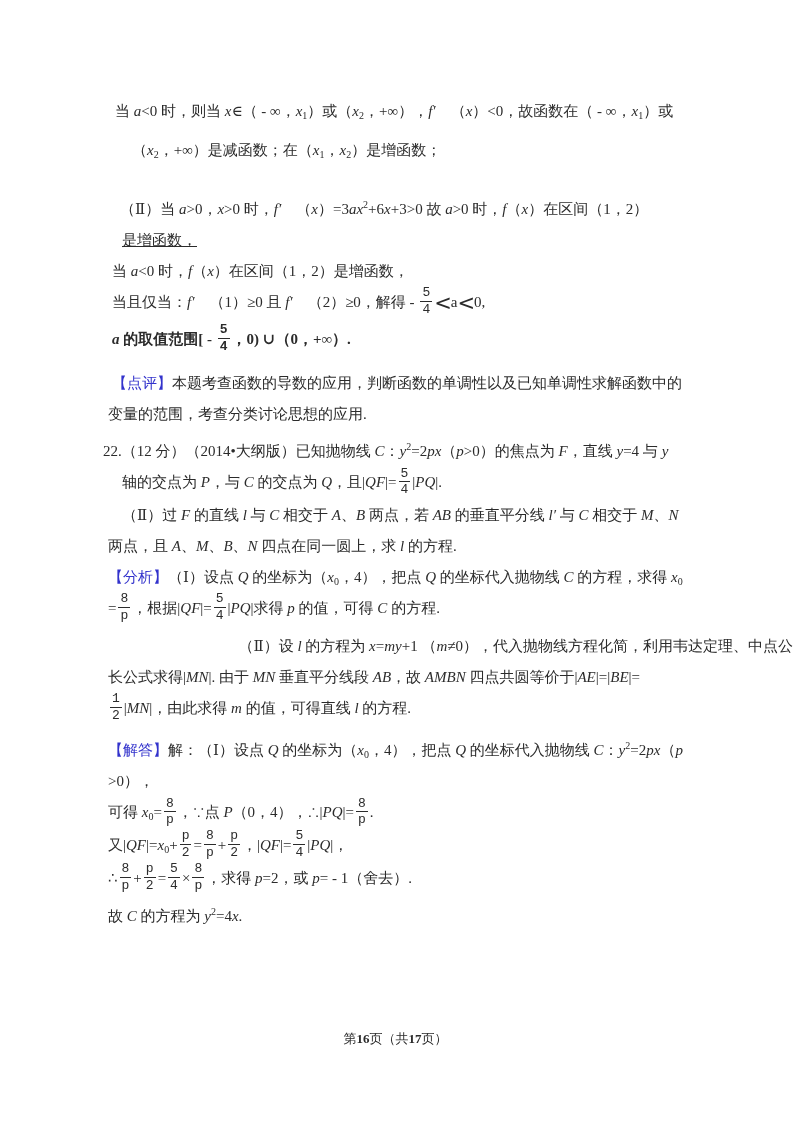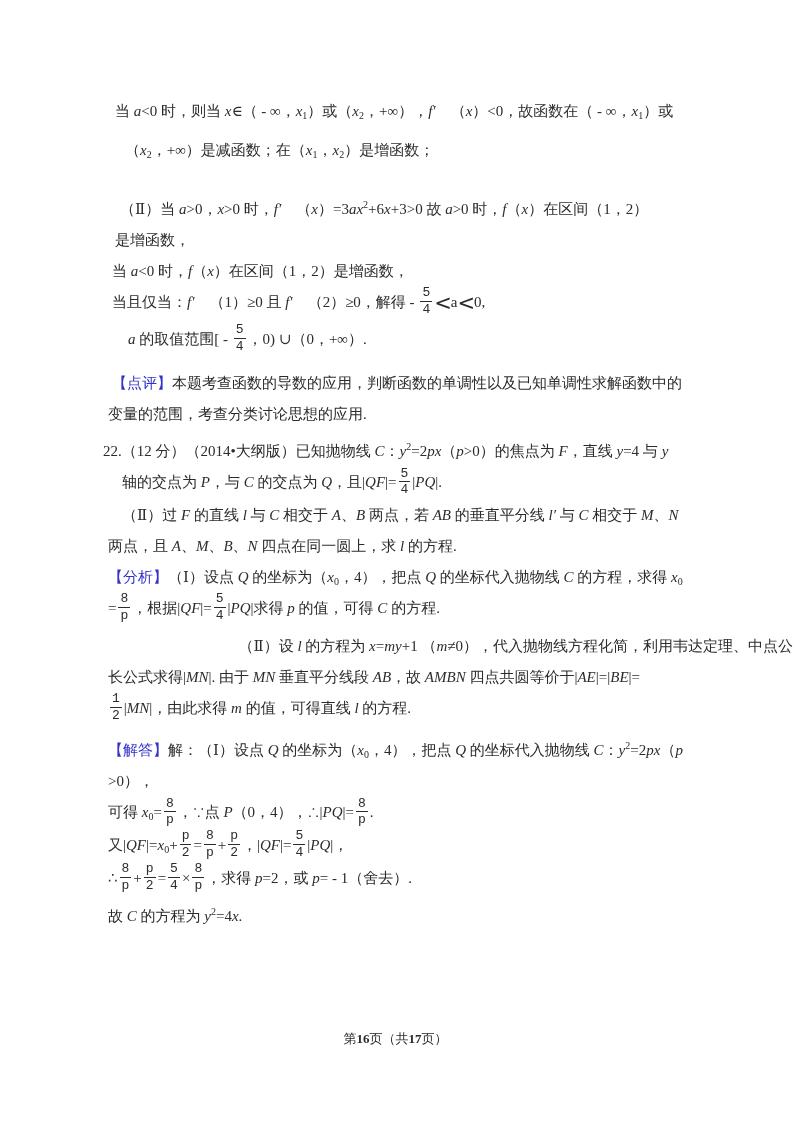--- a/index.html
+++ b/index.html
@@ -28,29 +28,29 @@
     position:absolute;top:1030px;left:0;width:791px;
     text-align:center;font-size:13px;color:#2b2b2b;
   }
 </style>
 </head>
 <body>
 
 <div id="content">
   <div>
       <div class="line" style="margin-left: 7px;"><span class="t">当 </span><span class="it">a</span><span class="t">&lt;0 时，则当 </span><span class="it">x</span><span class="t">∈（ - ∞，</span><span class="it">x</span><sub>1</sub><span class="t">）或（</span><span class="it">x</span><sub>2</sub><span class="t">，+∞），</span><span class="it">f′</span><span class="t">　（</span><span class="it">x</span><span class="t">）&lt;0，故函数在（ - ∞，</span><span class="it">x</span><sub>1</sub><span class="t">）或</span></div>
-      <div class="line" style="margin-left: 17px; margin-top: 8px;"><span class="t">（</span><span class="it">x</span><sub>2</sub><span class="t">，+∞）是减函数；在（</span><span class="it">x</span><sub>1</sub><span class="t">，</span><span class="it">x</span><sub>2</sub><span class="t">）是增函数；</span></div>
+      <div class="line" style="margin-left: 24px; margin-top: 8px;"><span class="t">（</span><span class="it">x</span><sub>2</sub><span class="t">，+∞）是减函数；在（</span><span class="it">x</span><sub>1</sub><span class="t">，</span><span class="it">x</span><sub>2</sub><span class="t">）是增函数；</span></div>
       <div class="line" style="margin-left: 12px; margin-top: 28px;"><span class="t">（Ⅱ）当 </span><span class="it">a</span><span class="t">&gt;0，</span><span class="it">x</span><span class="t">&gt;0 时，</span><span class="it">f′</span><span class="t">　（</span><span class="it">x</span><span class="t">）=3</span><span class="it">ax</span><sup>2</sup><span class="t">+6</span><span class="it">x</span><span class="t">+3&gt;0 故 </span><span class="it">a</span><span class="t">&gt;0 时，</span><span class="it">f</span><span class="t">（</span><span class="it">x</span><span class="t">）在区间（1，2）</span></div>
-      <div class="line" style="margin-left: 7px;"><span class="t">是增函数，</span></div>
+      <div class="line" style="margin-left: 14px; text-decoration: underline;"><span class="t">是增函数，</span></div>
       <div class="line" style="margin-left: 4px;"><span class="t">当 </span><span class="it">a</span><span class="t">&lt;0 时，</span><span class="it">f</span><span class="t">（</span><span class="it">x</span><span class="t">）在区间（1，2）是增函数，</span></div>
       <div class="line" style="margin-left: 4px;"><span class="t">当且仅当：</span><span class="it">f′</span><span class="t">　（1）≥0 且 </span><span class="it">f′</span><span class="t">　（2）≥0，解得 - </span><span class="frac">
           <span class="fn">5</span>
           <span class="fd">4</span>
         </span><span class="big">&lt;</span><span class="t">a</span><span class="big">&lt;</span><span class="t">0,</span></div>
-      <div class="line" style="margin-left: 20px; margin-top: 4px;"><span class="it">a</span><span class="t"> 的取值范围[ - </span><span class="frac">
+      <div class="line" style="margin-left: 4px; margin-top: 4px; font-weight: bold;"><span class="it">a</span><span class="t"> 的取值范围[ - </span><span class="frac">
           <span class="fn">5</span>
           <span class="fd">4</span>
         </span><span class="t">，0) ∪（0，+∞）.</span></div>
       <div class="line" style="margin-left: 4px; margin-top: 12px;"><span class="lab">【点评】</span><span class="t">本题考查函数的导数的应用，判断函数的单调性以及已知单调性求解函数中的</span></div>
       <div class="line"><span class="t">变量的范围，考查分类讨论思想的应用.</span></div>
       <div class="line" style="margin-left: -5px; margin-top: 6px;"><span class="t">22.（12 分）（2014•大纲版）已知抛物线 </span><span class="it">C</span><span class="t">：</span><span class="it">y</span><sup>2</sup><span class="t">=2</span><span class="it">px</span><span class="t">（</span><span class="it">p</span><span class="t">&gt;0）的焦点为 </span><span class="it">F</span><span class="t">，直线 </span><span class="it">y</span><span class="t">=4 与 </span><span class="it">y</span></div>
       <div class="line" style="margin-left: 14px;"><span class="t">轴的交点为 </span><span class="it">P</span><span class="t">，与 </span><span class="it">C</span><span class="t"> 的交点为 </span><span class="it">Q</span><span class="t">，且|</span><span class="it">QF</span><span class="t">|=</span><span class="frac">
           <span class="fn">5</span>
           <span class="fd">4</span>
         </span><span class="t">|</span><span class="it">PQ</span><span class="t">|.</span></div>

